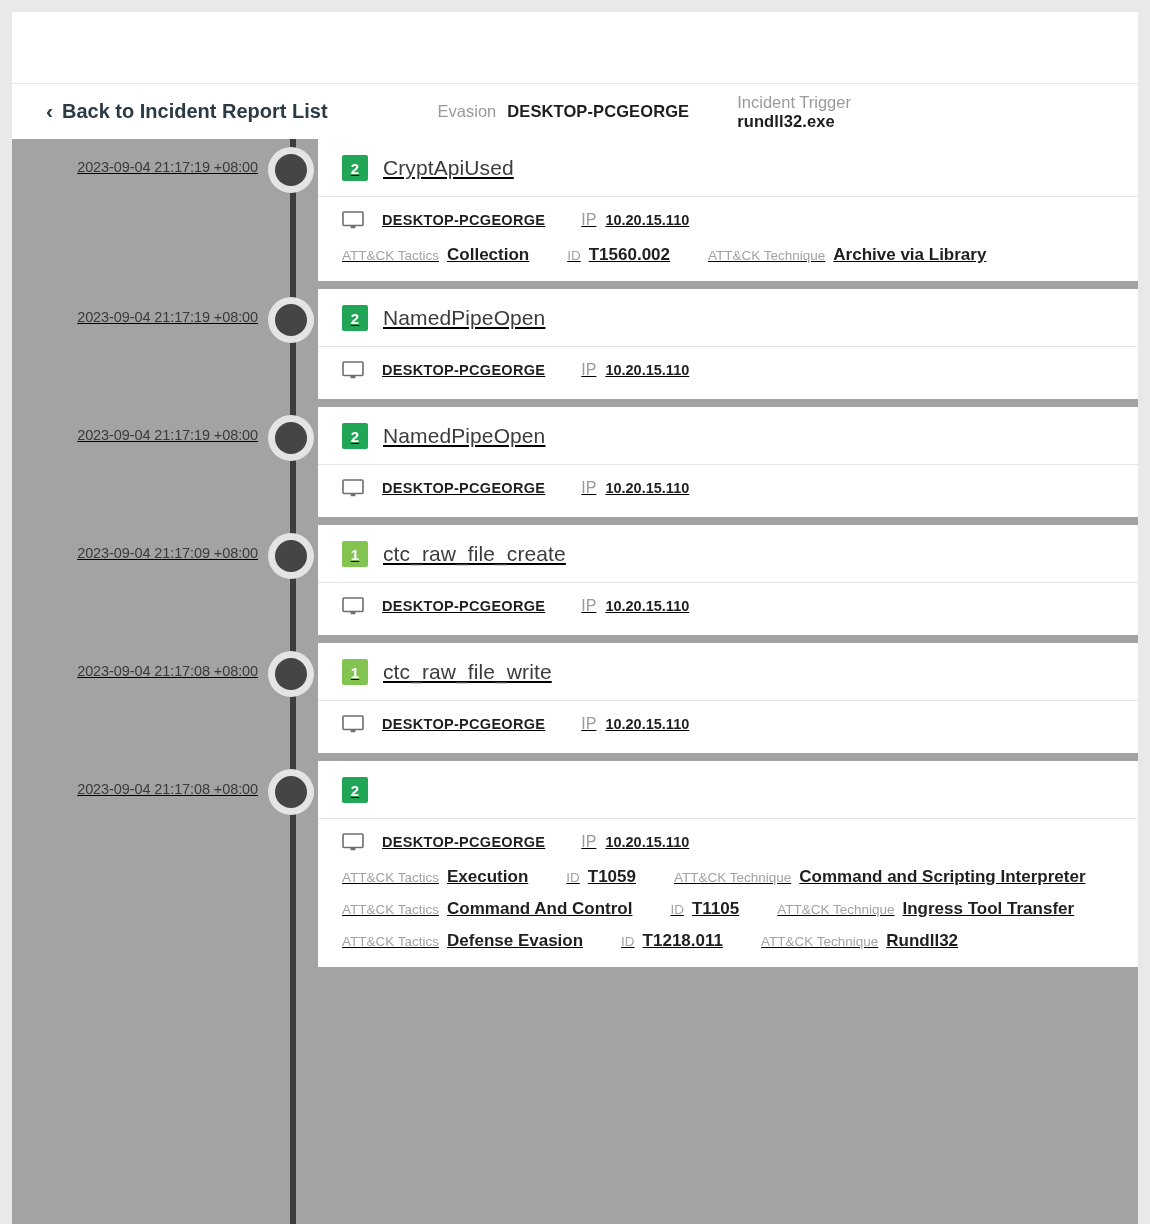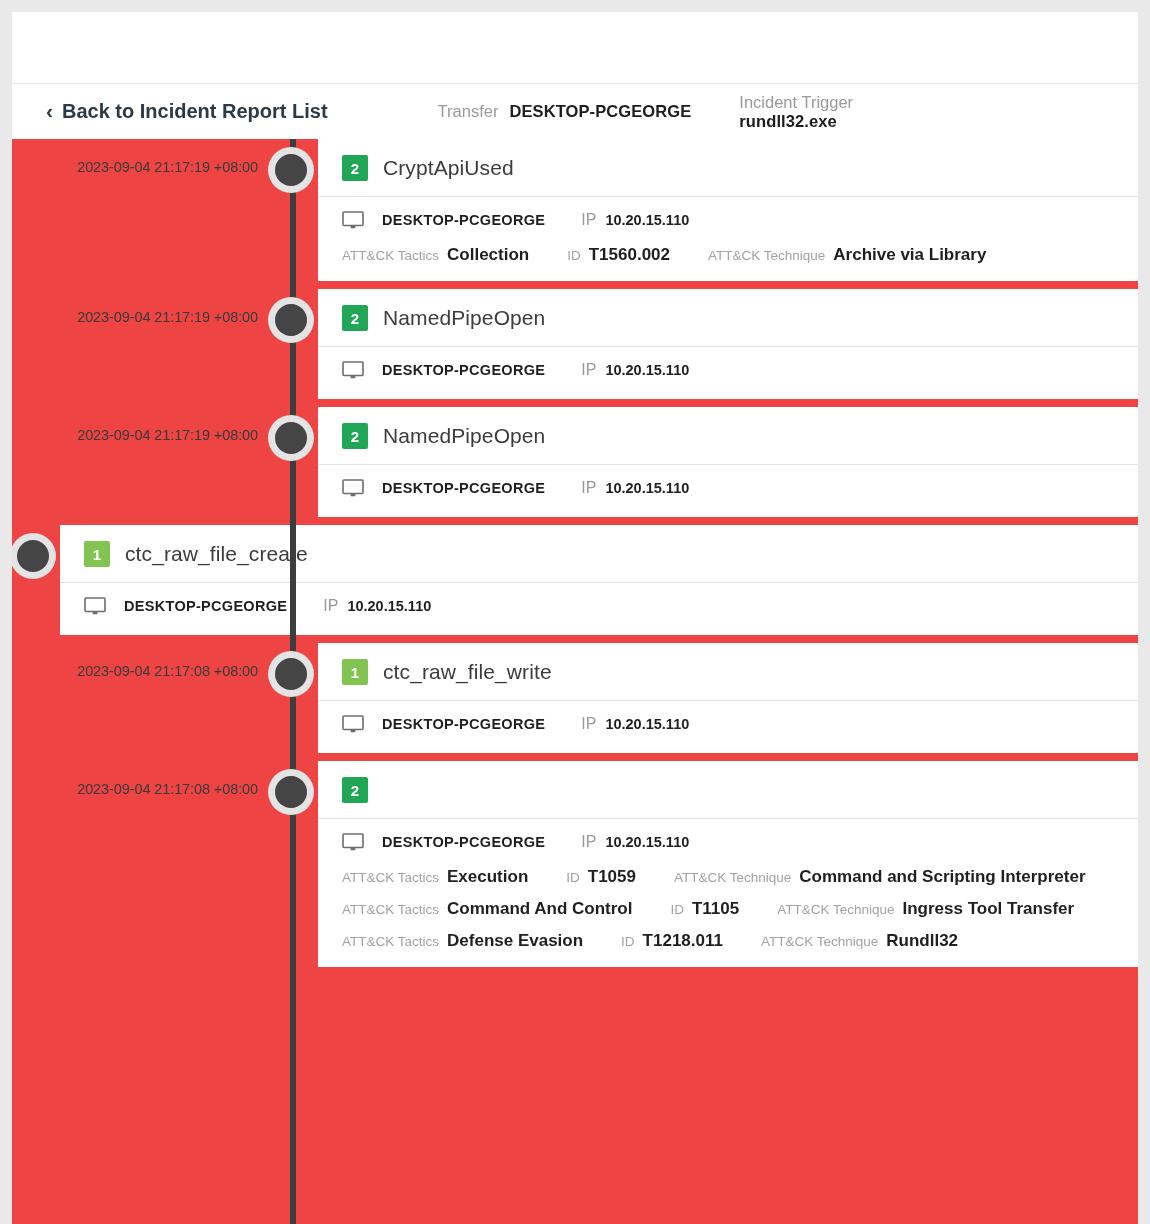--- a/index.html
+++ b/index.html
@@ -66,21 +66,22 @@
     font-weight: bold;
     letter-spacing: .1px;
   }
   #f-endpoint { margin-left: 110px; }
   #f-trigger  { margin-left: 48px; flex-direction: column; }
 
   
   .timeline {
     position: relative;
     height: 1085px;
-    background: #ef4444;
+    background: #a3a3a3;
+    text-decoration: underline;
   }
   
   .rail {
     position: absolute;
     left: 278px;
     top: 0;
     width: 6px;
     height: 100%;
     background: #3d3d3d;
     z-index: 2;
@@ -203,21 +204,21 @@
 <div id="app">
 
   <div class="top-strip"></div>
 
   <div class="header">
     <div class="back-link">
       <span class="chev">‹</span>
       <span>Back to Incident Report List</span>
     </div>
     <div class="hdr-field" id="f-endpoint">
-      <span class="hdr-label">Transfer</span>
+      <span class="hdr-label">Evasion</span>
       <span class="hdr-value">DESKTOP-PCGEORGE</span>
     </div>
     <div class="hdr-field" id="f-trigger">
       <span class="hdr-label">Incident Trigger</span>
       <span class="hdr-value">rundll32.exe</span>
     </div>
   </div>
 
   <div class="timeline">
     <div class="rail"></div>
@@ -299,20 +300,23 @@
                     <rect x="8.6" y="15" width="4.8" height="2.2" rx="0.5" fill="#6d6d6d"></rect>
                   </svg></span>
                 <span class="host-name">DESKTOP-PCGEORGE</span>
                 <span class="ip-label">IP</span>
                 <span class="ip-value">10.20.15.110</span>
               </div>
             </div>
           </div>
         </div>
         <div class="row">
+          <div class="stamp-col">
+            <div class="stamp">2023-09-04 21:17:09 +08:00</div>
+          </div>
           <div class="dot-col">
             <div class="dot"></div>
           </div>
           <div class="card">
             <div class="card-head">
               <div class="sev sev-1">1</div>
               <div class="card-title">ctc_raw_file_create</div>
             </div>
             <div class="card-body">
               <div class="host-row">

